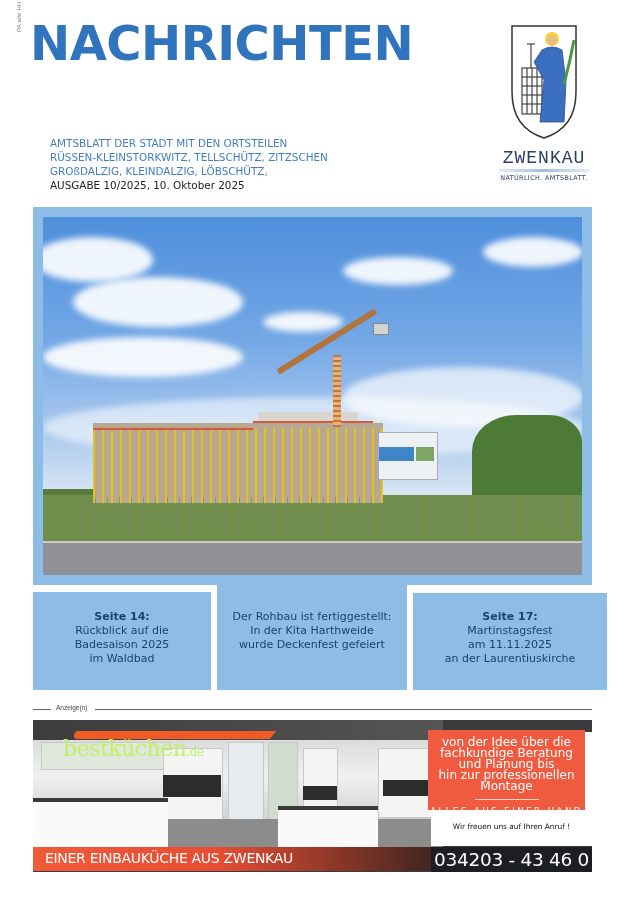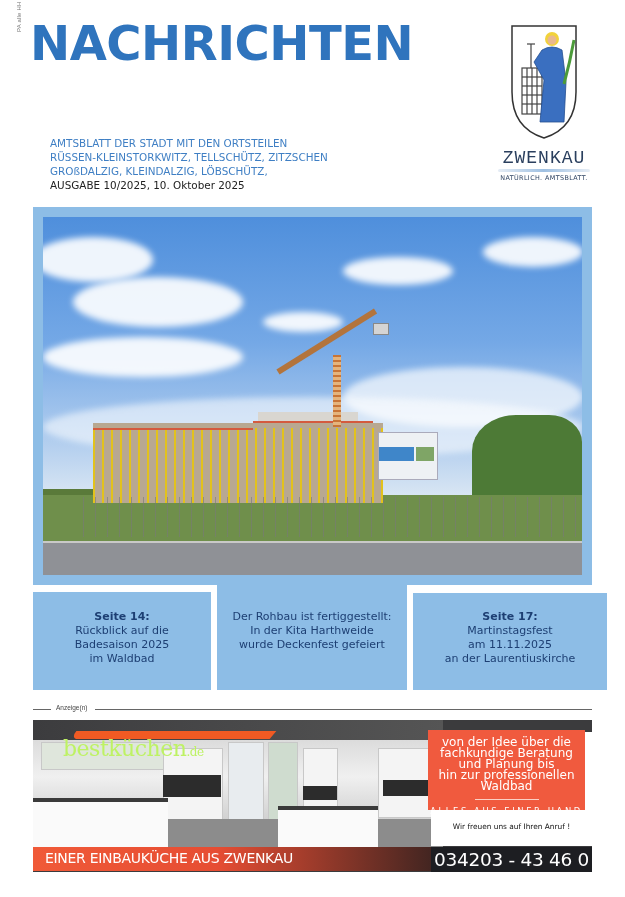--- a/index.html
+++ b/index.html
@@ -205,20 +205,20 @@
   <div class="brand-swoosh"></div>
   <div class="brand"><span>bestküchen</span><span class="tld">.de</span></div>
   <div class="ad-band">
     <span>EINER EINBAUKÜCHE AUS ZWENKAU</span>
   </div>
   <div class="ad-right"></div>
   <div class="ad-orange">
     <div class="p">
       <div>von der Idee über die</div>
       <div>fachkundige Beratung und Planung bis</div>
-      <div>hin zur professionellen Waldbad</div>
+      <div>hin zur professionellen Montage</div>
     </div>
     <div class="rule"></div>
     <div class="claim">ALLES AUS EINER HAND</div>
   </div>
   <div class="ad-call">Wir freuen uns auf Ihren Anruf !</div>
   <div class="ad-phone">034203 - 43 46 0</div>
 </div>
 
 </body></html>

